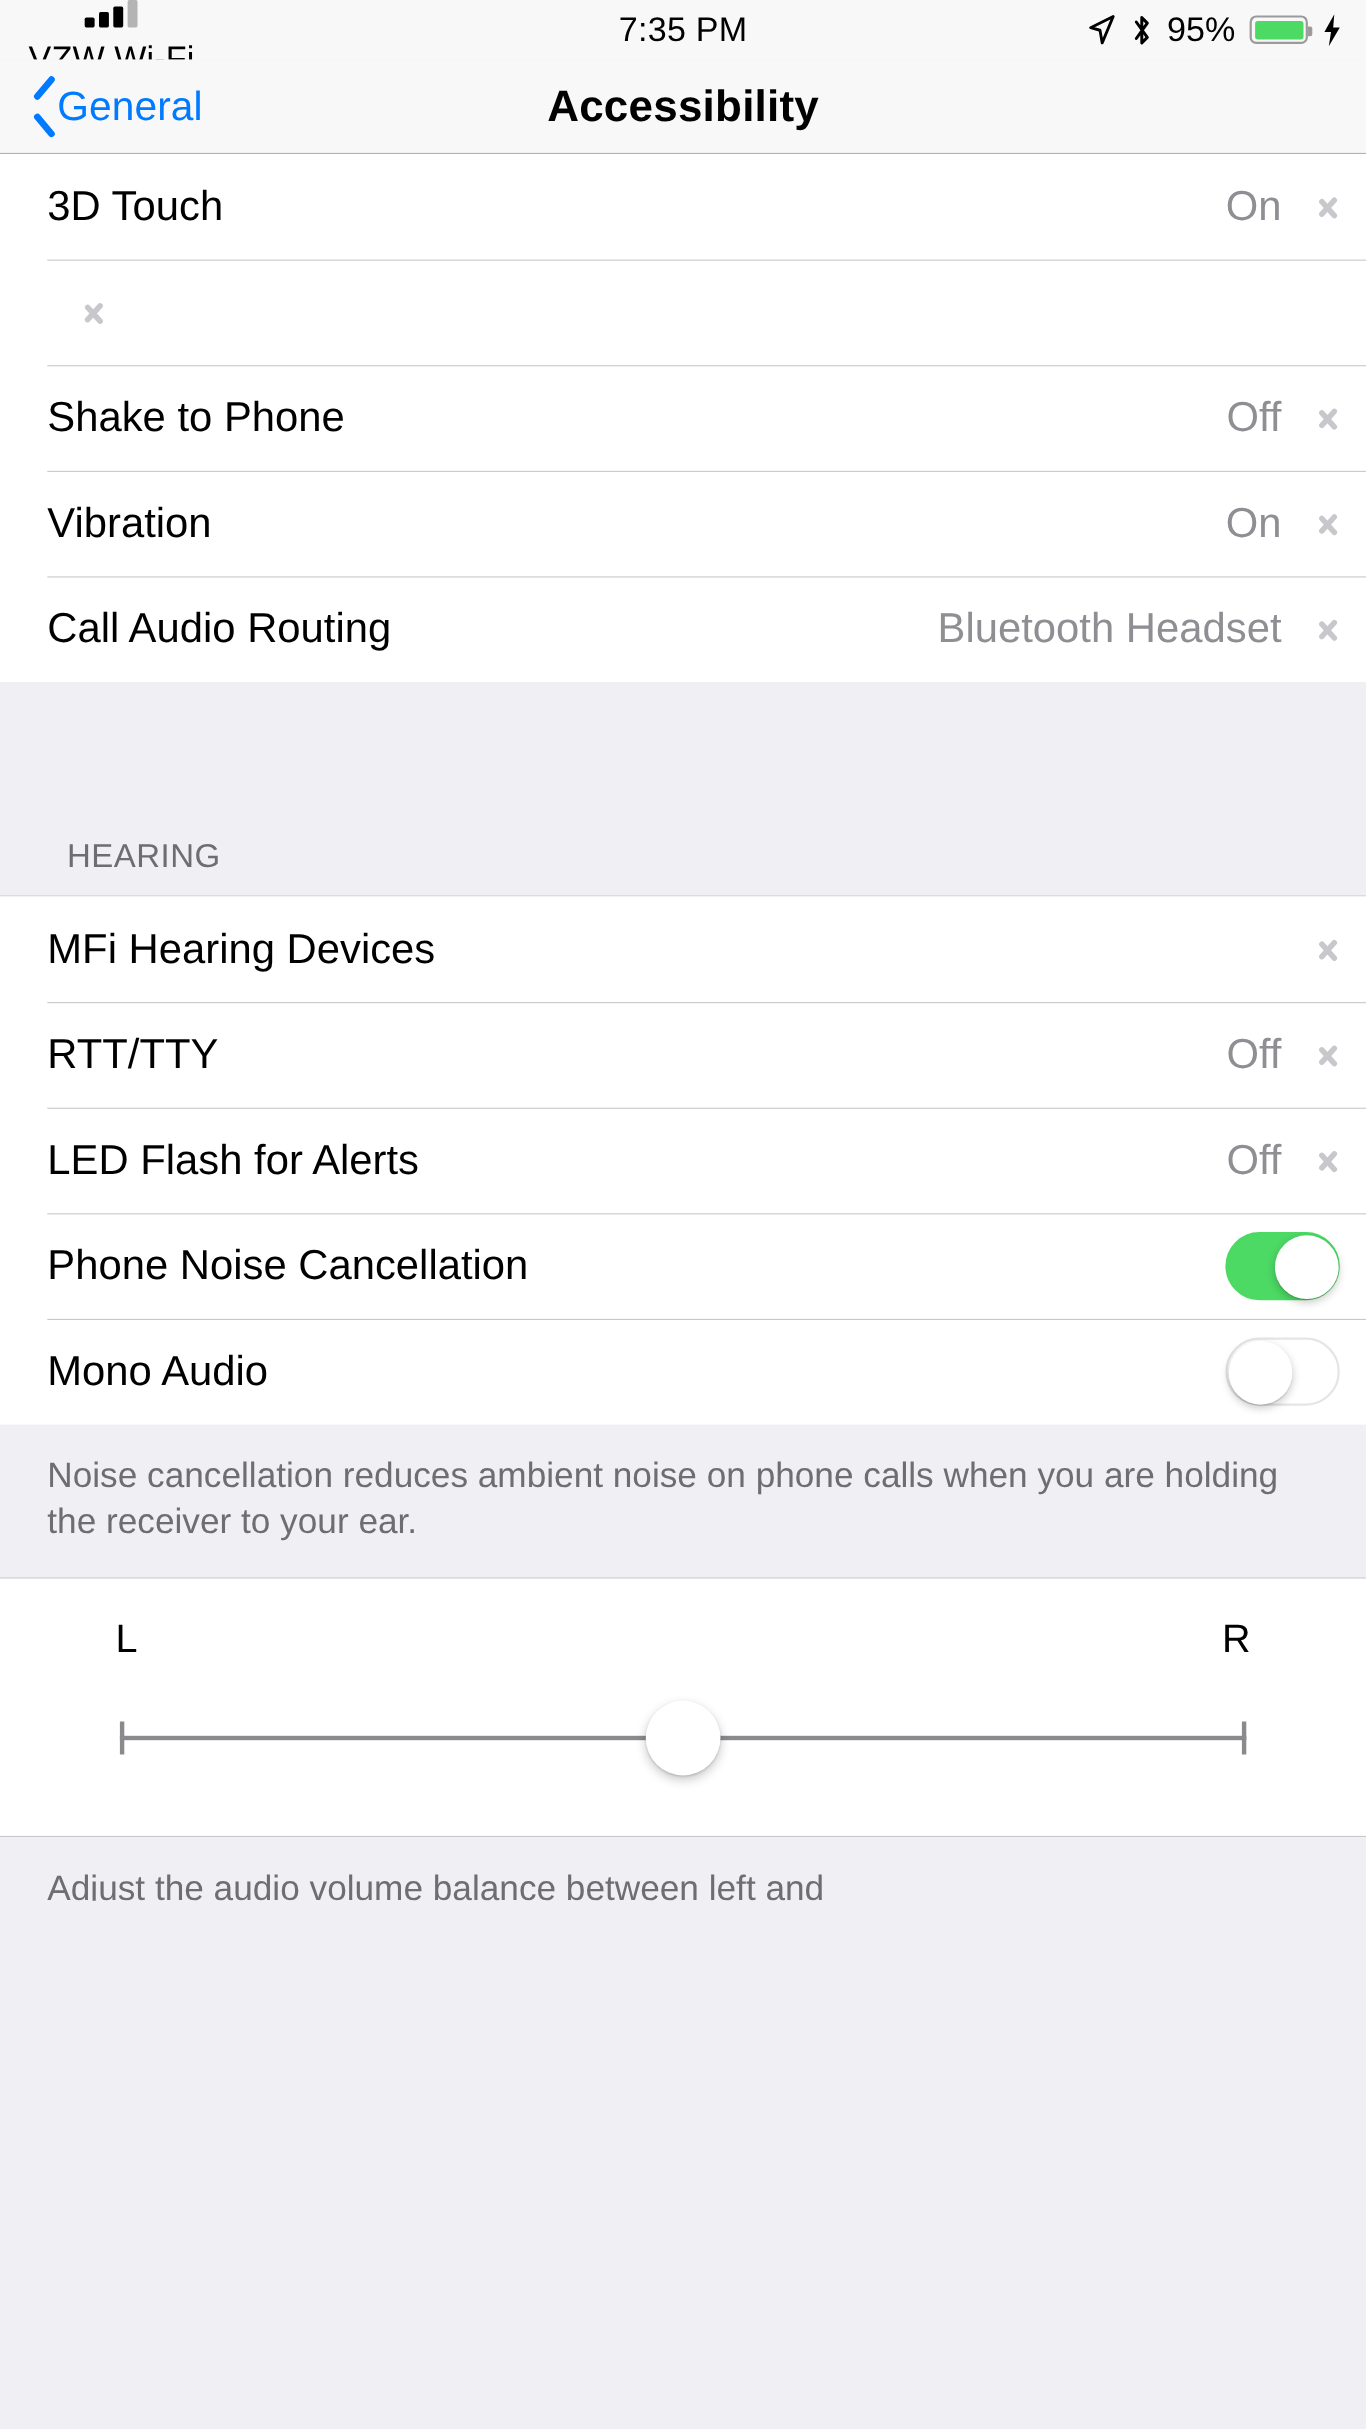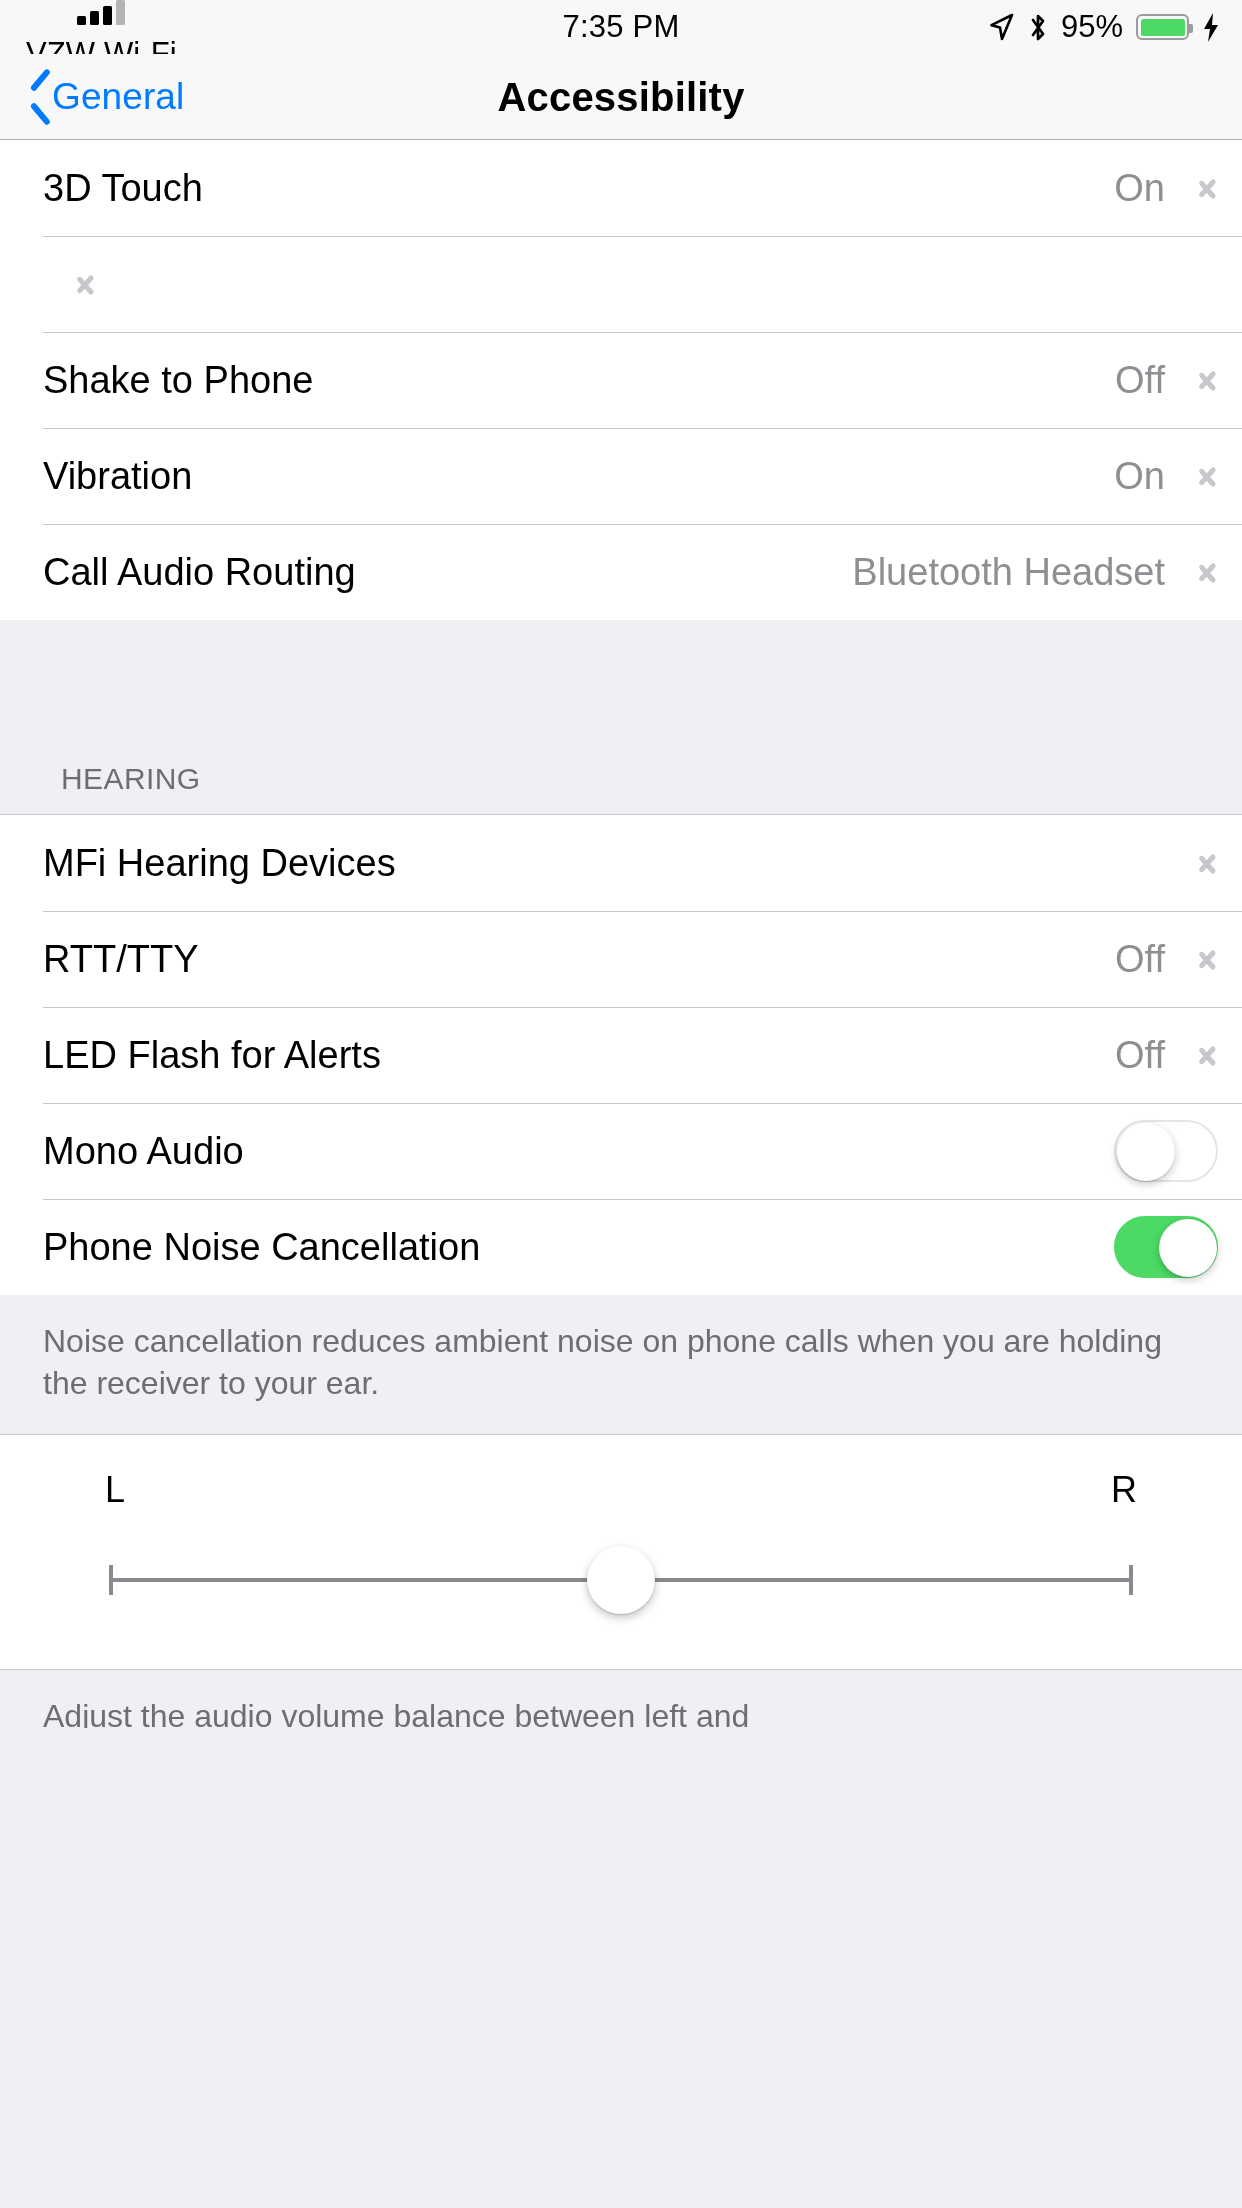--- a/index.html
+++ b/index.html
@@ -223,31 +223,31 @@
       <span class="row-label">RTT/TTY</span>
       <span class="row-value">Off</span>
       <span class="chev"></span>
     </div>
     <div class="row">
       <span class="row-label">LED Flash for Alerts</span>
       <span class="row-value">Off</span>
       <span class="chev"></span>
     </div>
     <div class="row">
+      <span class="row-label">Phone Noise Cancellation</span>
+      <span class="switch on">
+        <span class="knob"></span>
+      </span>
+    </div>
+    <div class="row">
       <span class="row-label">Mono Audio</span>
       <span class="switch off">
         <span class="knob"></span>
       </span>
     </div>
-    <div class="row">
-      <span class="row-label">Phone Noise Cancellation</span>
-      <span class="switch on">
-        <span class="knob"></span>
-      </span>
-    </div>
   </div>
 
   <div class="footer">Noise cancellation reduces ambient noise on phone calls when you are holding the receiver to your ear.</div>
 
   <div class="slider-panel">
     <div class="lr-row">
       <span>L</span>
       <span>R</span>
     </div>
     <div class="slider-wrap">

